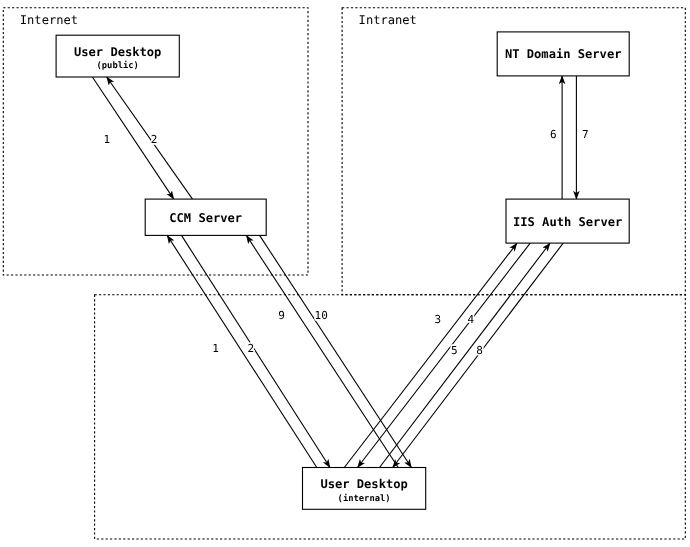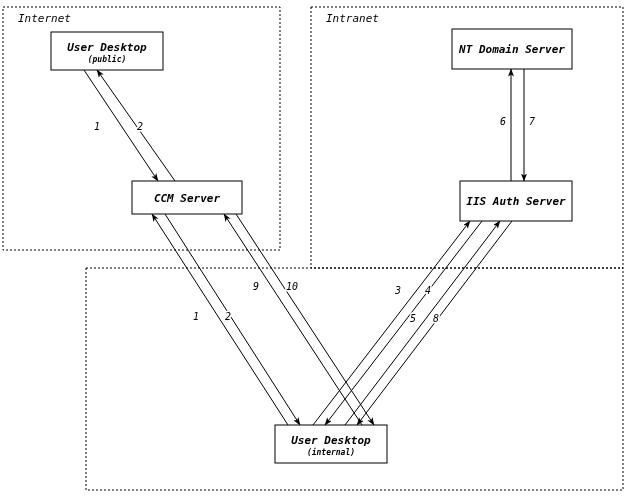--- a/index.html
+++ b/index.html
@@ -7,21 +7,20 @@
     padding: 0;
     background: #ffffff;
   }
   #canvas {
     position: relative;
     width: 627px;
     height: 497px;
     background: #ffffff;
     overflow: hidden;
     font-family: "DejaVu Sans Mono", "Liberation Mono", monospace;
-    font-style: italic;
   }
   svg.layer {
     position: absolute;
     left: 0;
     top: 0;
     width: 627px;
     height: 497px;
   }
   .zone-label {
     font-family: "DejaVu Sans Mono", "Liberation Mono", monospace;

